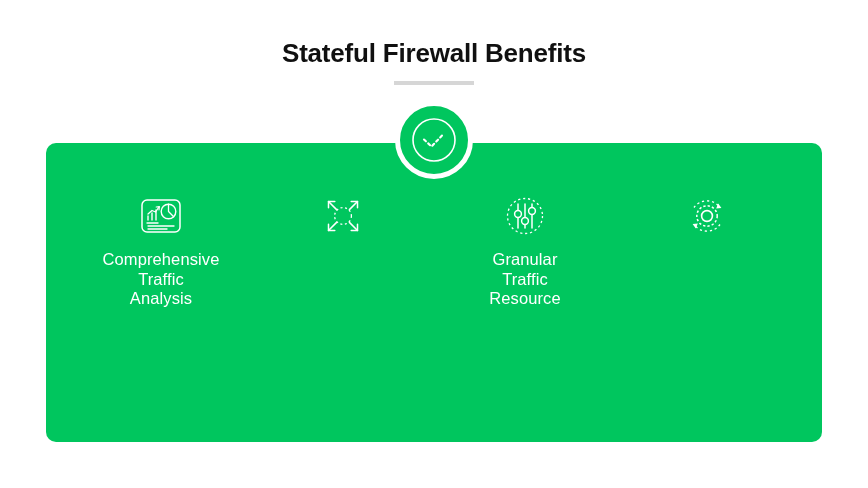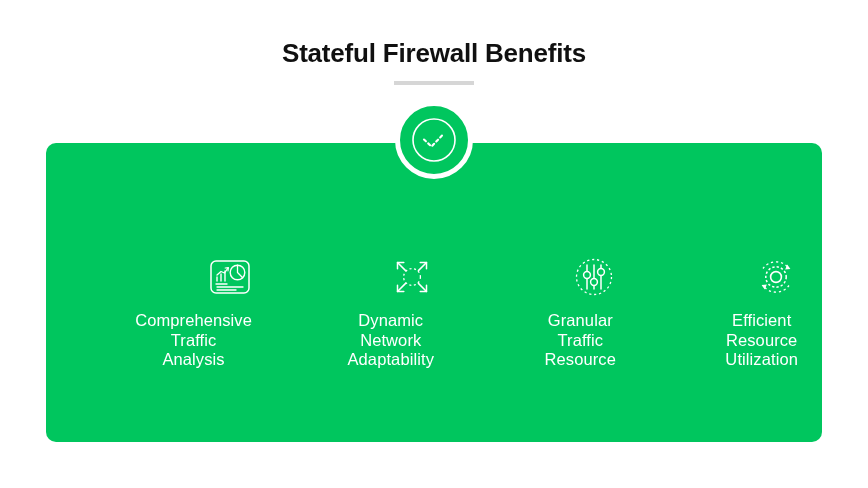--- a/index.html
+++ b/index.html
@@ -89,22 +89,22 @@
     display: flex;
     align-items: flex-start;
     justify-content: space-between;
     padding: 0 24px;
     box-sizing: border-box;
   }
   .benefit-col {
     flex: 1 1 0;
     display: flex;
     flex-direction: column;
-    align-items: flex-end;
-    padding-top: 112px;
+    align-items: center;
+    padding-top: 51px;
   }
   .benefit-icon {
     width: 44px;
     height: 44px;
     display: block;
     margin-bottom: 12px;
   }
   .benefit-label {
     color: #ffffff;
     font-size: 16.5px;
@@ -165,23 +165,20 @@
           <line x1="15.6" y1="15.6" x2="7.5" y2="7.5"></line>
           <path d="M7.5 13.8 L7.5 7.5 L13.8 7.5"></path>
           <line x1="28.4" y1="15.6" x2="36.5" y2="7.5"></line>
           <path d="M30.2 7.5 L36.5 7.5 L36.5 13.8"></path>
           <line x1="28.4" y1="28.4" x2="36.5" y2="36.5"></line>
           <path d="M36.5 30.2 L36.5 36.5 L30.2 36.5"></path>
           <line x1="15.6" y1="28.4" x2="7.5" y2="36.5"></line>
           <path d="M13.8 36.5 L7.5 36.5 L7.5 30.2"></path>
         </g>
       </svg>
-      <div class="benefit-label">Dynamic
-Network
-Adaptability</div>
     </div>
 
     <div class="benefit-col">
       <svg class="benefit-icon" viewBox="0 0 44 44" fill="none">
         <circle cx="22" cy="22" r="17.5" stroke="#ffffff" stroke-width="1.3" fill="none" stroke-dasharray="2.2 2.8"></circle>
         <g stroke="#ffffff" stroke-width="1.5" stroke-linecap="round">
           <line x1="15" y1="10" x2="15" y2="34"></line>
           <line x1="22" y1="10" x2="22" y2="34"></line>
           <line x1="29" y1="10" x2="29" y2="34"></line>
         </g>
@@ -198,19 +195,16 @@
       <svg class="benefit-icon" viewBox="0 0 44 44" fill="none">
         <g stroke="#ffffff" stroke-width="1.3" fill="none" stroke-dasharray="2.2 2.8">
           <path d="M9 13.5 A16 16 0 0 1 35 13.5"></path>
           <path d="M35 30.5 A16 16 0 0 1 9 30.5"></path>
         </g>
         <path d="M33.2 9.5 L36.4 13.9 L31.2 14.6 Z" fill="#ffffff"></path>
         <path d="M10.8 34.5 L7.6 30.1 L12.8 29.4 Z" fill="#ffffff"></path>
         <circle cx="22" cy="22" r="10.2" stroke="#ffffff" stroke-width="1.5" fill="none" stroke-dasharray="2.3 2.1"></circle>
         <circle cx="22" cy="22" r="5.4" stroke="#ffffff" stroke-width="1.6" fill="none"></circle>
       </svg>
-      <div class="benefit-label">Efficient
-Resource
-Utilization</div>
     </div>
 
   </div>
 </div>
 
 </body></html>

